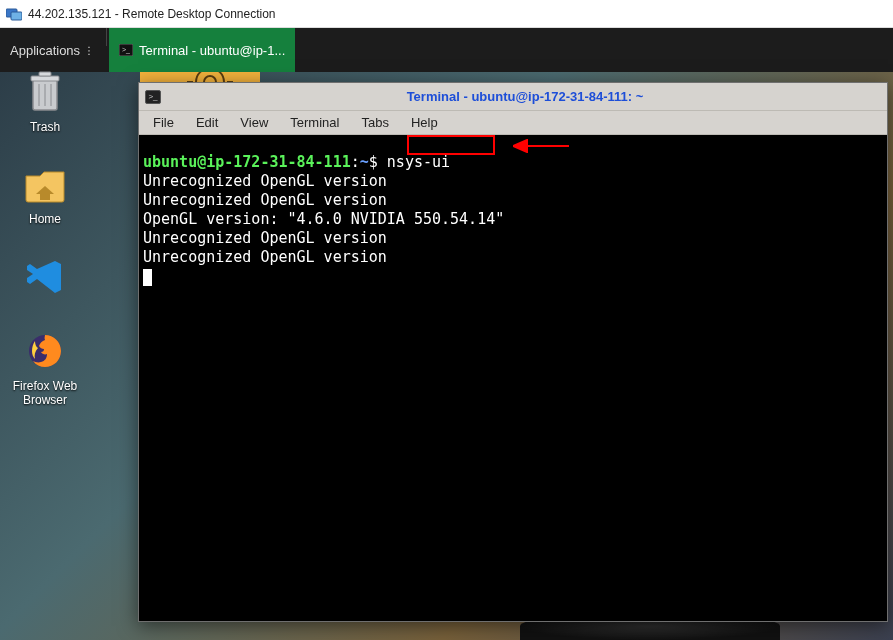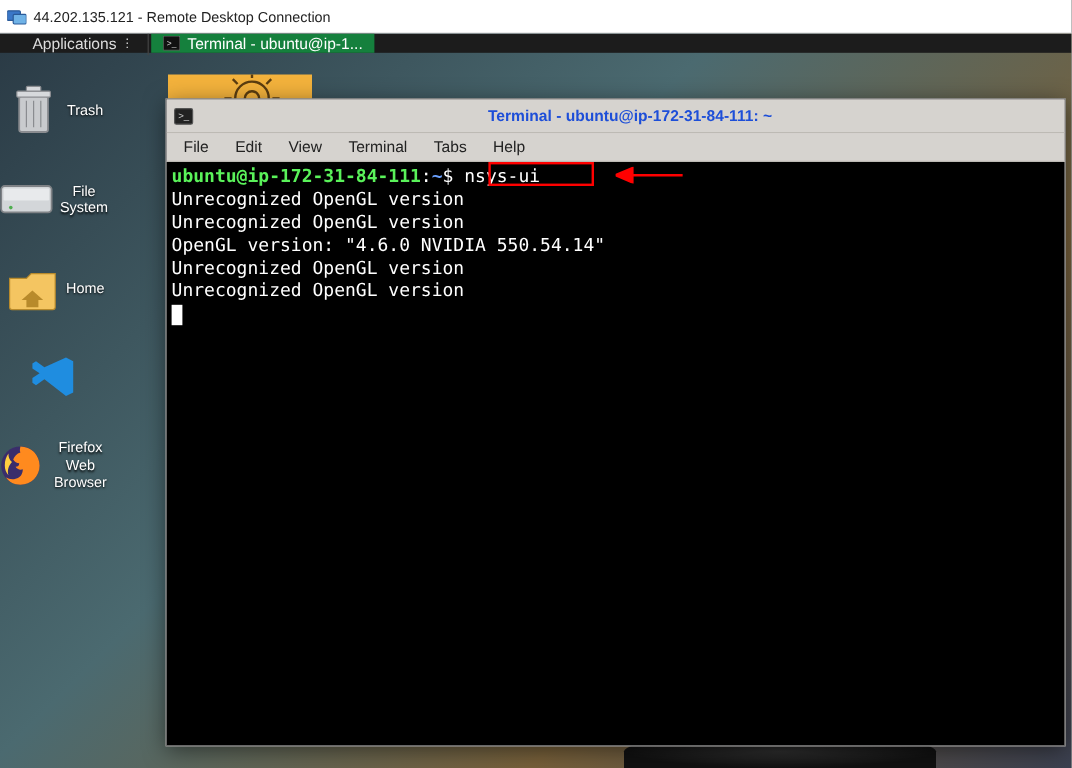--- a/index.html
+++ b/index.html
@@ -8,45 +8,45 @@
 
   
   .rdc-titlebar { height: 28px; background: #fff; display: flex; align-items: center; padding: 0 6px; border-bottom: 1px solid #ddd; }
   .rdc-titlebar .rdc-icon { width: 16px; height: 14px; margin-right: 6px; }
   .rdc-titlebar .rdc-title { font-size: 12px; color: #222; }
 
   
   .remote { position: relative; width: 893px; height: 612px; background: linear-gradient(135deg,#2a3a45 0%,#4b6a70 40%,#77603a 70%,#3b4050 100%); overflow: hidden; }
 
   
-  .linux-panel { position: absolute; top: 0; left: 0; right: 0; height: 16px; background: #1c1c1c; display: flex; align-items: flex-start; color: #ddd; font-size: 13px; padding-left: 17px; }
+  .linux-panel { position: absolute; top: 0; left: 0; right: 0; height: 44px; background: #1c1c1c; display: flex; align-items: flex-start; color: #ddd; font-size: 13px; }
   .linux-panel .apps-btn { padding: 0 10px; height: 100%; display: flex; align-items: center; gap: 4px; cursor: pointer; }
   .linux-panel .panel-sep { width:1px; height:18px; background:#444; margin:0 2px; }
   .linux-panel .task { height: 100%; display: flex; align-items: center; background: #15803d; color: #fff; padding: 0 10px; gap: 6px; max-width: 210px; cursor: pointer; }
   .linux-panel .task .task-icon { width:14px;height:12px; }
   .linux-panel .task-label { white-space: nowrap; overflow: hidden; text-overflow: ellipsis; font-size: 13px; }
 
   
   .desktop-icons { position: absolute; top: 40px; left: 0; width: 90px; display: flex; flex-direction: column; align-items: center; gap: 26px; }
-  .dicon { display:flex; flex-direction:row; align-items:center; gap:4px; cursor:pointer; text-align:center; color:#fff; font-size:12px; text-shadow:0 1px 2px #000; }
+  .dicon { display:flex; flex-direction:column; align-items:center; gap:4px; cursor:pointer; text-align:center; color:#fff; font-size:12px; text-shadow:0 1px 2px #000; }
   .dicon .iwrap { width:48px; height:48px; display:flex; align-items:center; justify-content:center; }
   .dicon .ilabel { max-width: 82px; line-height: 1.2; }
 
   
   .gearblob { position:absolute; top:34px; left:140px; width:120px; height:70px; background:#f3b23c; border-radius:0 0 60px 60px/0 0 40px 40px; }
 
   
   .termwin { position:absolute; top:54px; left:138px; width:750px; height:540px; background:#d6d3cf; border:1px solid #6f6f6f; box-shadow:0 4px 18px rgba(0,0,0,0.5); display:flex; flex-direction:column; }
   .termwin .titlebar { height:28px; background:#d6d3cf; display:flex; align-items:center; padding:0 6px; border-bottom:1px solid #bdbab4; }
   .termwin .titlebar .tw-icon { width:16px;height:14px;background:#222;border:1px solid #555;border-radius:2px;margin-right:8px;display:flex;align-items:center;justify-content:center;}
   .termwin .titlebar .tw-icon span{color:#ccc;font-size:8px;line-height:1;}
   .termwin .titlebar .tw-title { flex:1; text-align:center; font-size:13px; font-weight:bold; color:#1d4ed8; }
   .termwin .menubar { height:24px; background:#d6d3cf; display:flex; align-items:center; padding:0 4px; gap:2px; font-size:13px; color:#222; border-bottom:1px solid #bdbab4;}
   .termwin .menubar .menuitem { padding:2px 10px; cursor:pointer; border-radius:3px; }
-  .termwin .termbody { flex:1; background:#000; padding:3px 4px; font-family: "DejaVu Sans Mono","Consolas",monospace; font-size:15px; line-height:19px; color:#fff; position:relative; overflow:hidden;}
+  .termwin .termbody { flex:1; background:#000; padding:18px 4px; font-family: "DejaVu Sans Mono","Consolas",monospace; font-size:15px; line-height:19px; color:#fff; position:relative; overflow:hidden;}
   .termbody .line { white-space:pre; }
   .prompt-user { color:#5af25a; font-weight:bold; }
   .prompt-sep { color:#fff; }
   .prompt-path { color:#6aa0ff; font-weight:bold; }
   .prompt-dollar { color:#fff; }
   .cmd-text { color:#fff; }
   .out-text { color:#fff; }
   .cursor-block { display:inline-block; width:9px; height:17px; background:#fff; vertical-align:bottom; }
 
   
@@ -110,30 +110,20 @@
             <rect x="14" y="2" width="12" height="4" rx="1" fill="#d7d9dc" stroke="#8a8c90"></rect>
             <line x1="14" y1="14" x2="14" y2="36" stroke="#8a8c90"></line>
             <line x1="20" y1="14" x2="20" y2="36" stroke="#8a8c90"></line>
             <line x1="26" y1="14" x2="26" y2="36" stroke="#8a8c90"></line>
           </svg>
       </div>
       <div class="ilabel">Trash</div>
     </div>
     <div class="dicon">
       <div class="iwrap">
-        <svg width="46" height="34" viewBox="0 0 46 34">
-            <rect x="2" y="6" width="42" height="22" rx="3" fill="#d3d6d9" stroke="#7f8286" stroke-width="1.5"></rect>
-            <circle cx="10" cy="24" r="1.5" fill="#4fae4f"></circle>
-            <rect x="4" y="8" width="38" height="10" rx="1" fill="#e8eaec"></rect>
-          </svg>
-      </div>
-      <div class="ilabel">File System</div>
-    </div>
-    <div class="dicon">
-      <div class="iwrap">
         <svg width="46" height="40" viewBox="0 0 46 40">
             <path d="M4 12h14l4-4h20v28a2 2 0 0 1-2 2H6a2 2 0 0 1-2-2z" fill="#f4c561" stroke="#b88a2b"></path>
             <path d="M14 30l9-8 9 8h-4v6h-10v-6z" fill="#b88a2b"></path>
           </svg>
       </div>
       <div class="ilabel">Home</div>
     </div>
     <div class="dicon">
       <div class="iwrap">
         <svg width="40" height="40" viewBox="0 0 40 40">

